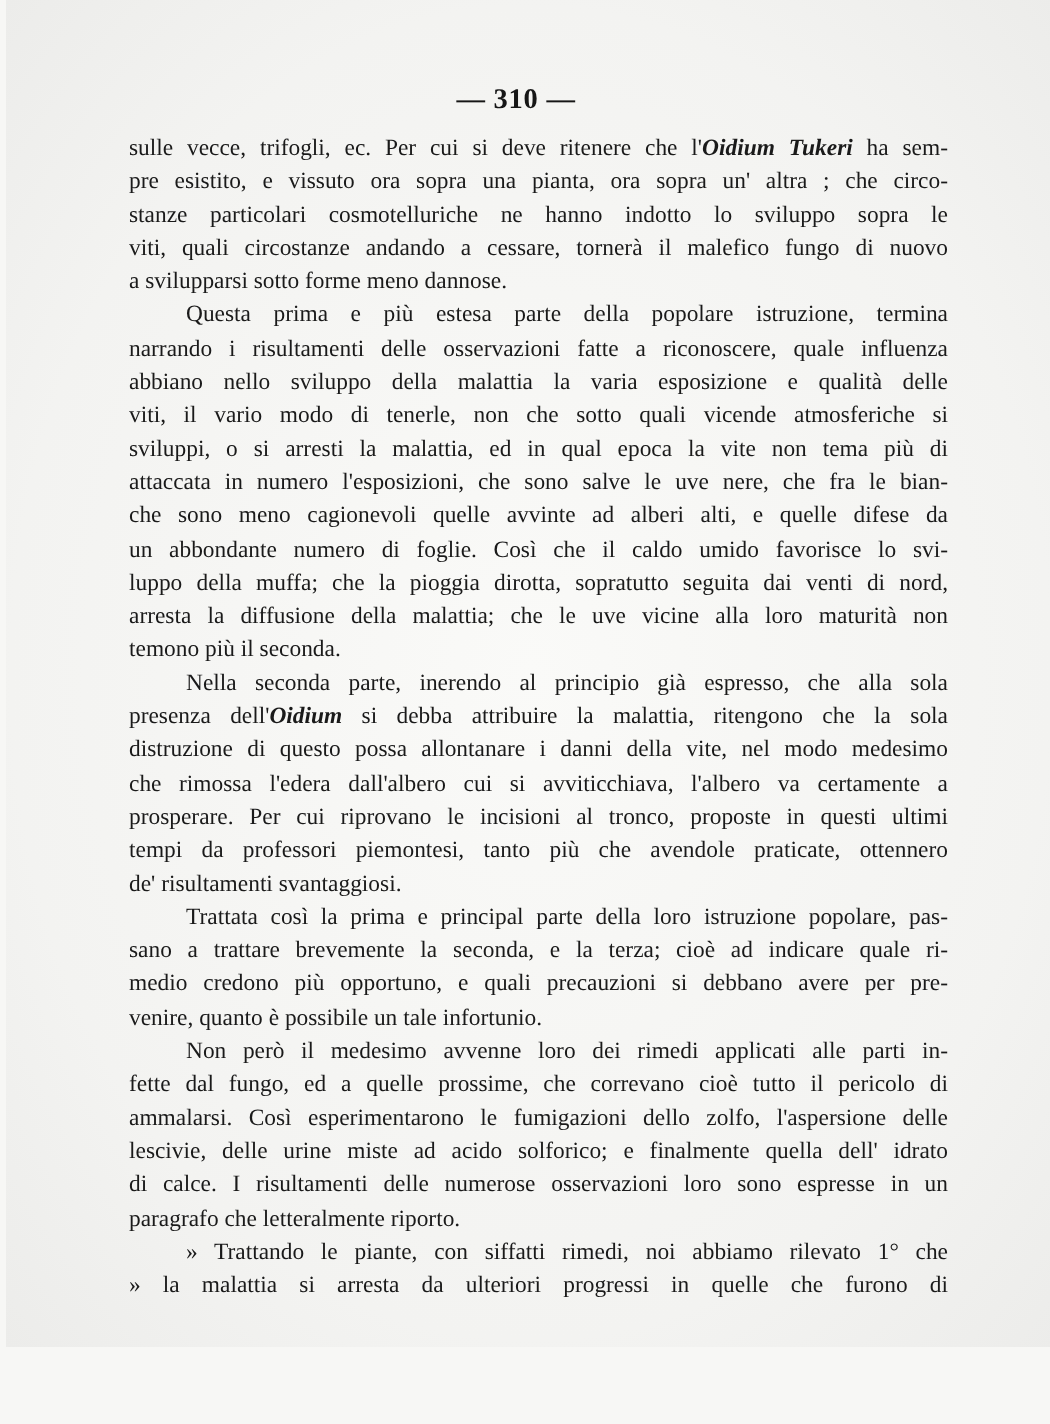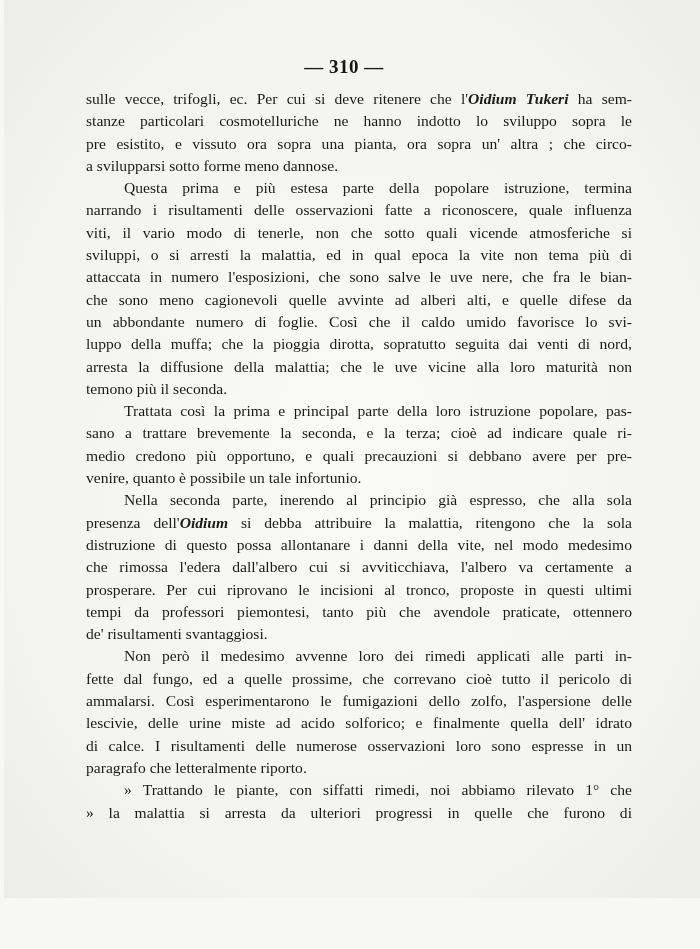--- a/index.html
+++ b/index.html
@@ -35,50 +35,52 @@
   .line .it { font-style: italic; font-weight: bold; }
 </style>
 </head>
 <body>
 
 <div class="page">
   <div class="page-number">— 310 —</div>
   <div class="text-block" id="text-block">
       <div>
         <div class="line"><span>sulle vecce, trifogli, ec. Per cui si deve ritenere che l'</span><span class="it">Oidium Tukeri</span><span> ha sem-</span></div>
+        <div class="line"><span>pre esistito, e vissuto ora sopra una pianta, ora sopra un' altra ; che circo-</span></div>
         <div class="line"><span>stanze particolari cosmotelluriche ne hanno indotto lo sviluppo sopra le</span></div>
-        <div class="line"><span>pre esistito, e vissuto ora sopra una pianta, ora sopra un' altra ; che circo-</span></div>
+        <div class="line"><span>viti, quali circostanze andando a cessare, tornerà il malefico fungo di nuovo</span></div>
         <div class="line last"><span>a svilupparsi sotto forme meno dannose.</span></div>
       </div>
       <div>
         <div class="line indent"><span>Questa prima e più estesa parte della popolare istruzione, termina</span></div>
         <div class="line"><span>narrando i risultamenti delle osservazioni fatte a riconoscere, quale influenza</span></div>
+        <div class="line"><span>abbiano nello sviluppo della malattia la varia esposizione e qualità delle</span></div>
         <div class="line"><span>viti, il vario modo di tenerle, non che sotto quali vicende atmosferiche si</span></div>
         <div class="line"><span>sviluppi, o si arresti la malattia, ed in qual epoca la vite non tema più di</span></div>
         <div class="line"><span>attaccata in numero l'esposizioni, che sono salve le uve nere, che fra le bian-</span></div>
         <div class="line"><span>che sono meno cagionevoli quelle avvinte ad alberi alti, e quelle difese da</span></div>
         <div class="line"><span>un abbondante numero di foglie. Così che il caldo umido favorisce lo svi-</span></div>
         <div class="line"><span>luppo della muffa; che la pioggia dirotta, sopratutto seguita dai venti di nord,</span></div>
         <div class="line"><span>arresta la diffusione della malattia; che le uve vicine alla loro maturità non</span></div>
         <div class="line last"><span>temono più il seconda.</span></div>
       </div>
       <div>
-        <div class="line indent"><span>Trattata così la prima e principal parte della loro istruzione popolare, pas-</span></div>
-        <div class="line"><span>sano a trattare brevemente la seconda, e la terza; cioè ad indicare quale ri-</span></div>
-        <div class="line"><span>medio credono più opportuno, e quali precauzioni si debbano avere per pre-</span></div>
-        <div class="line last"><span>venire, quanto è possibile un tale infortunio.</span></div>
-      </div>
-      <div>
         <div class="line indent"><span>Nella seconda parte, inerendo al principio già espresso, che alla sola</span></div>
         <div class="line"><span>presenza dell'</span><span class="it">Oidium</span><span> si debba attribuire la malattia, ritengono che la sola</span></div>
         <div class="line"><span>distruzione di questo possa allontanare i danni della vite, nel modo medesimo</span></div>
         <div class="line"><span>che rimossa l'edera dall'albero cui si avviticchiava, l'albero va certamente a</span></div>
         <div class="line"><span>prosperare. Per cui riprovano le incisioni al tronco, proposte in questi ultimi</span></div>
         <div class="line"><span>tempi da professori piemontesi, tanto più che avendole praticate, ottennero</span></div>
         <div class="line last"><span>de' risultamenti svantaggiosi.</span></div>
+      </div>
+      <div>
+        <div class="line indent"><span>Trattata così la prima e principal parte della loro istruzione popolare, pas-</span></div>
+        <div class="line"><span>sano a trattare brevemente la seconda, e la terza; cioè ad indicare quale ri-</span></div>
+        <div class="line"><span>medio credono più opportuno, e quali precauzioni si debbano avere per pre-</span></div>
+        <div class="line last"><span>venire, quanto è possibile un tale infortunio.</span></div>
       </div>
       <div>
         <div class="line indent"><span>Non però il medesimo avvenne loro dei rimedi applicati alle parti in-</span></div>
         <div class="line"><span>fette dal fungo, ed a quelle prossime, che correvano cioè tutto il pericolo di</span></div>
         <div class="line"><span>ammalarsi. Così esperimentarono le fumigazioni dello zolfo, l'aspersione delle</span></div>
         <div class="line"><span>lescivie, delle urine miste ad acido solforico; e finalmente quella dell' idrato</span></div>
         <div class="line"><span>di calce. I risultamenti delle numerose osservazioni loro sono espresse in un</span></div>
         <div class="line last"><span>paragrafo che letteralmente riporto.</span></div>
       </div>
       <div>

